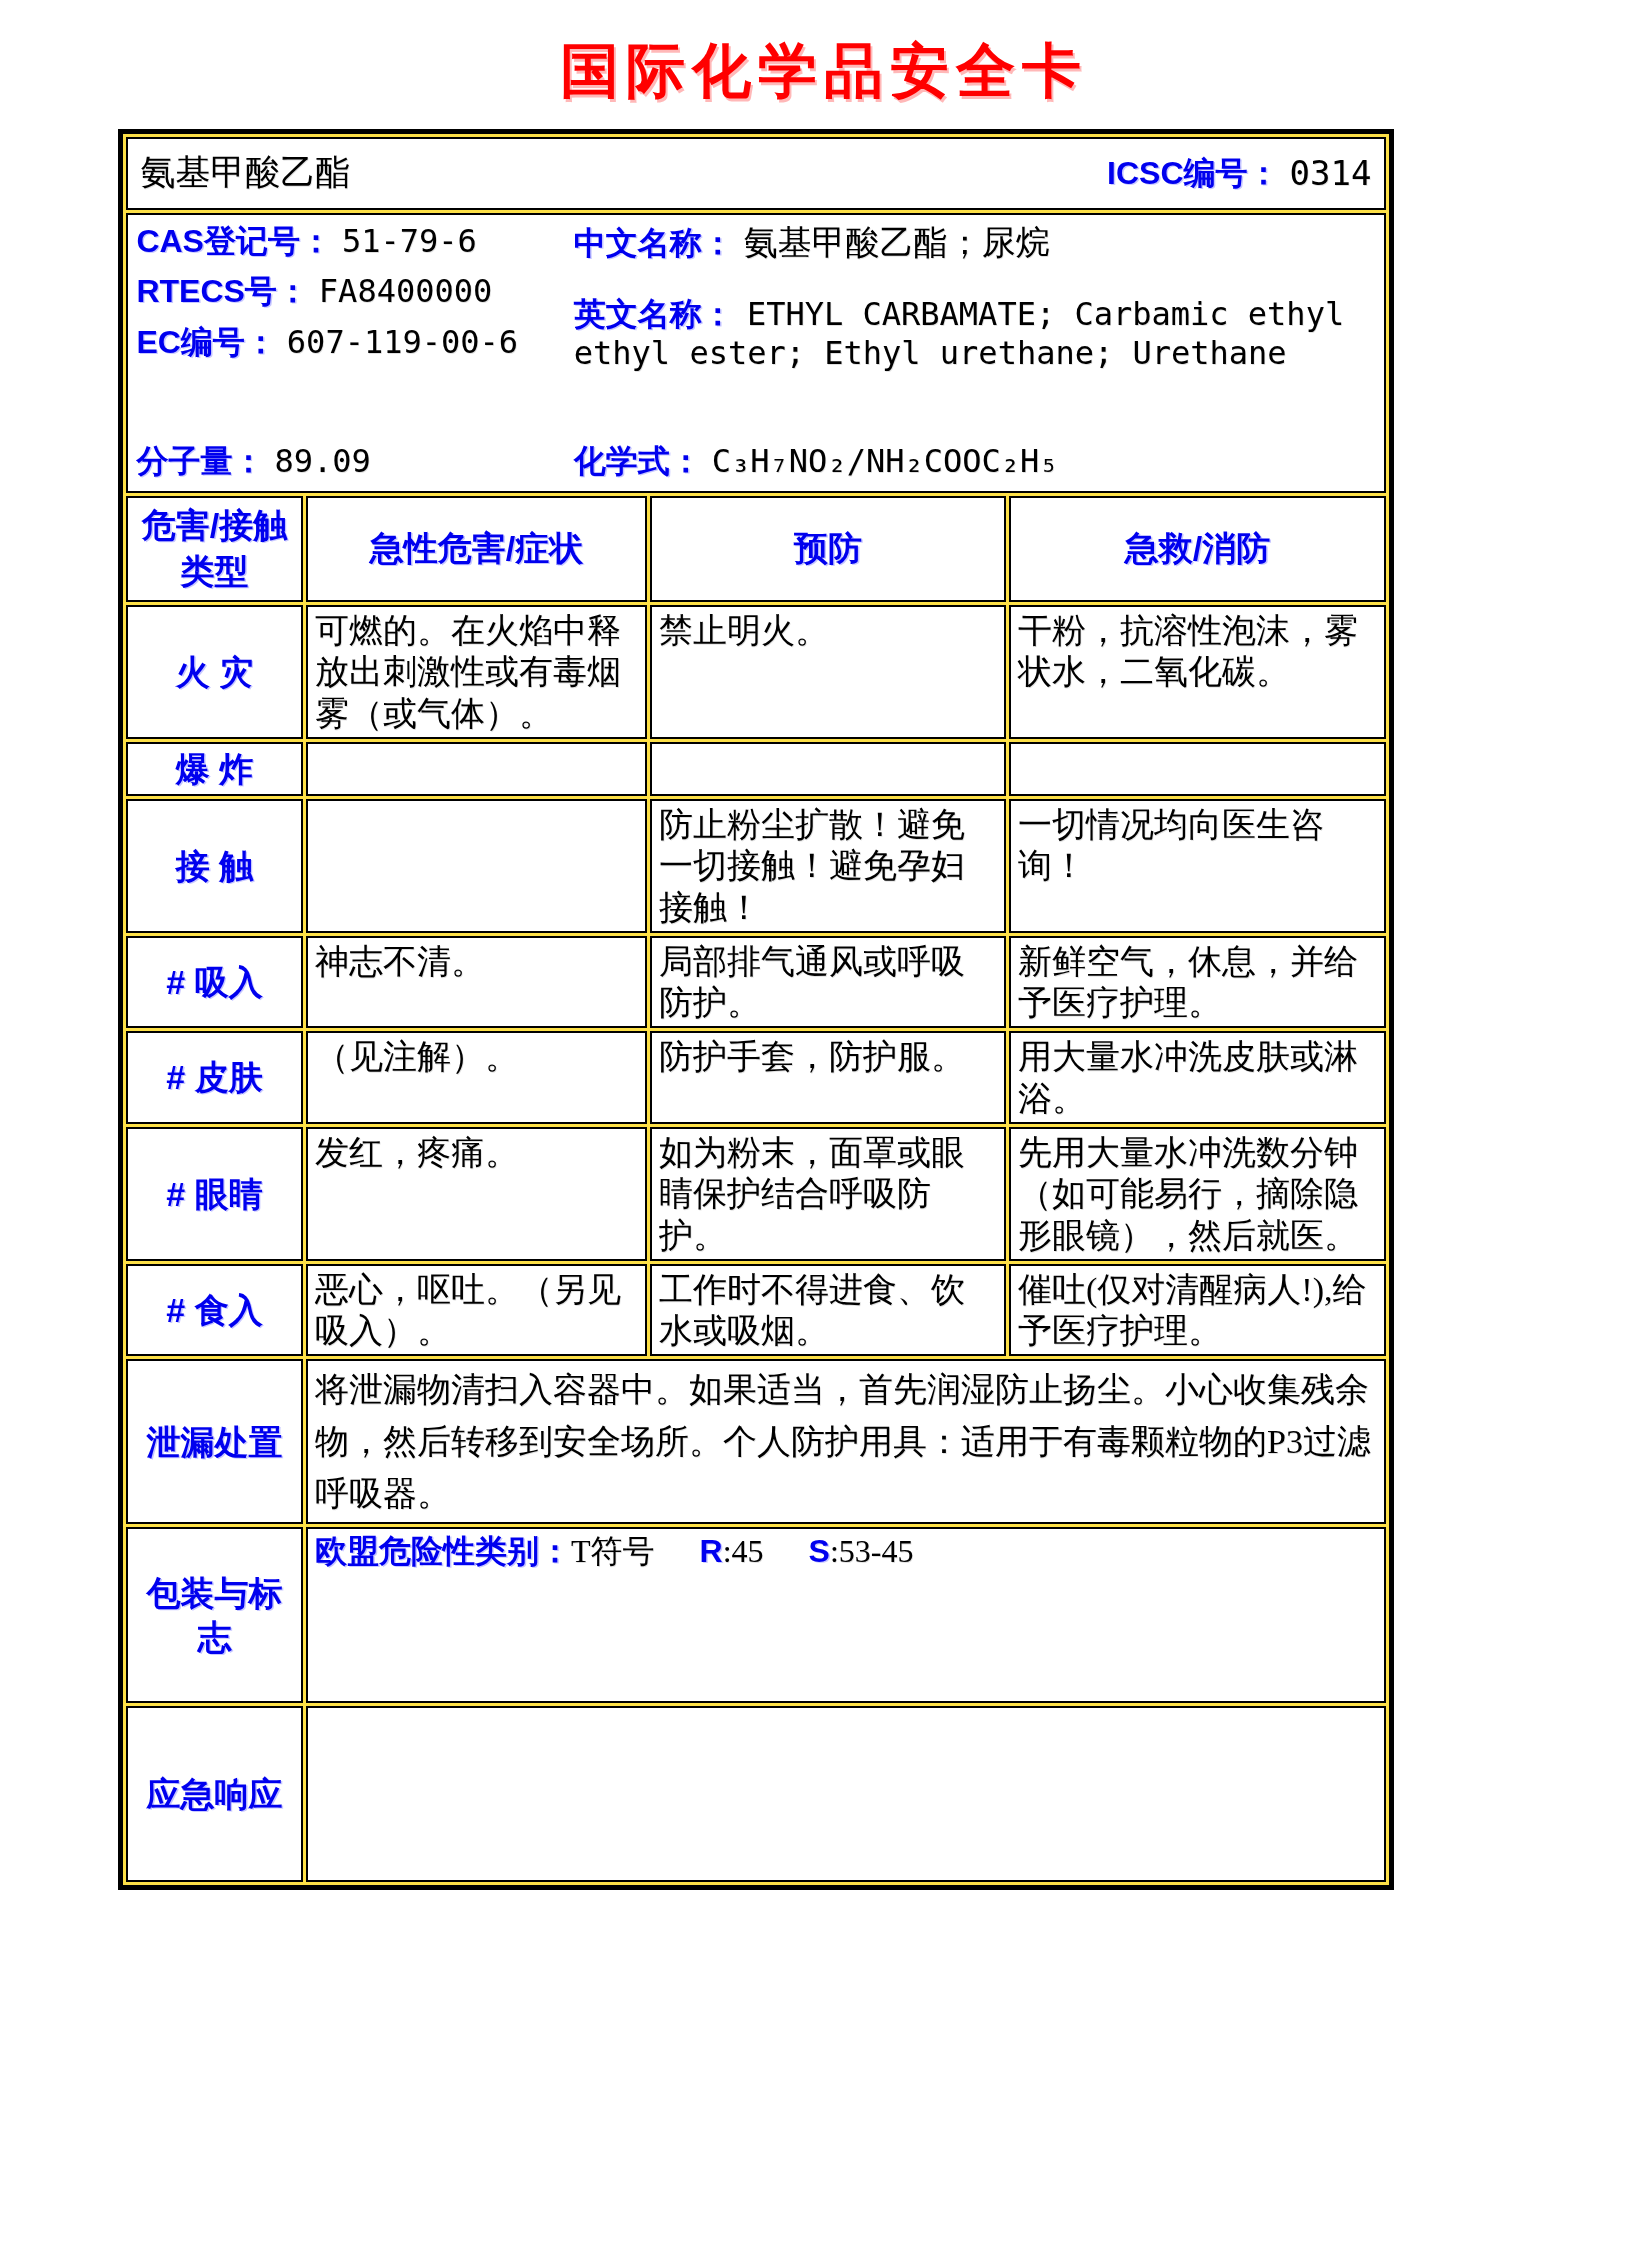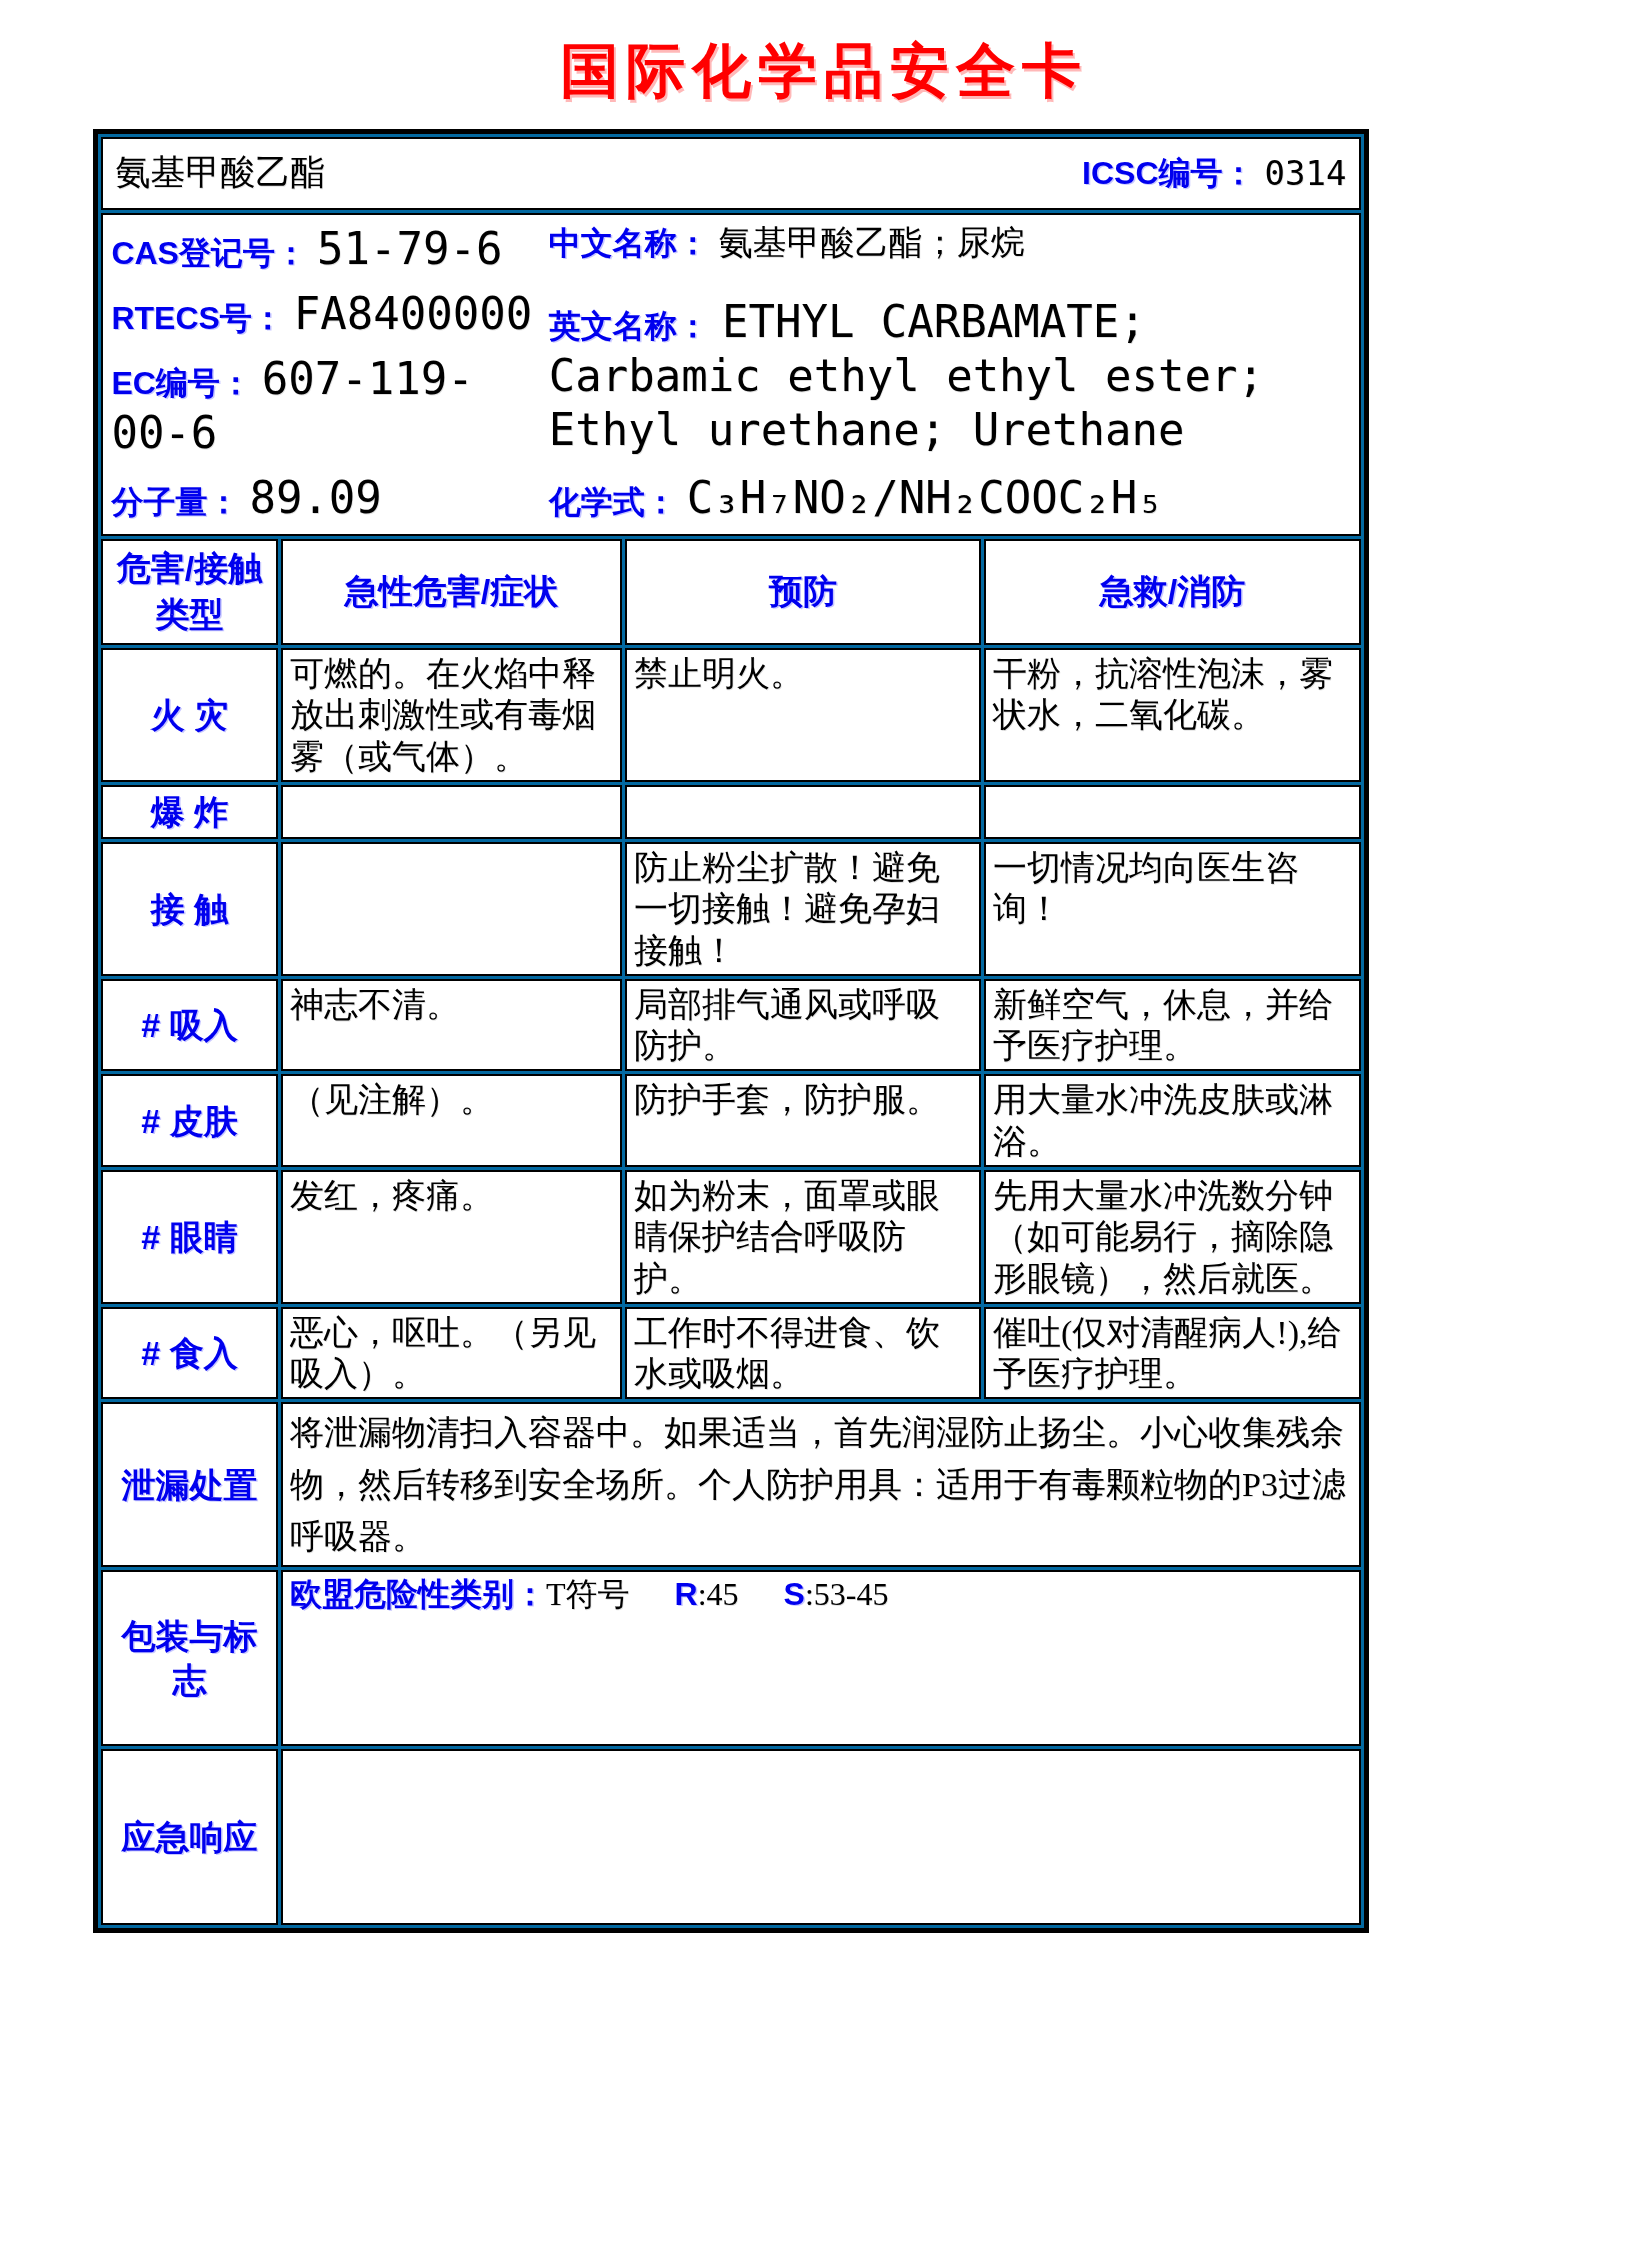--- a/index.html
+++ b/index.html
@@ -6,30 +6,30 @@
   body{width:1633px;height:2261px;font-family:"Liberation Sans","DejaVu Sans",sans-serif;}
   .sheet{position:relative;width:1633px;height:2261px;background:#fff;overflow:hidden;}
   .page-title{
     width:1246px;margin:32px 0 17px 201px;text-align:center;
     font-size:59px;font-weight:bold;color:#ff0000;letter-spacing:7px;
     text-shadow:2.1px 2.8px 0 rgba(255,0,0,0.28);
     font-family:"Liberation Serif","DejaVu Serif",serif;
   }
   table.card{
     border-collapse:separate;border-spacing:3.5px;
-    border:5px solid #000;background:#0369a1;
-    width:1252px;margin-left:93px;table-layout:fixed;
+    border:5px solid #000;background:#fde047;
+    width:1252px;margin-left:118px;table-layout:fixed;
   }
   td{border:2.1px solid #000;background:#fff;vertical-align:top;
      padding:2.8px 7px;box-sizing:border-box;overflow:hidden;}
   
   .serif{font-family:"Liberation Serif","DejaVu Serif",serif;color:#000;
          font-size:34px;line-height:1.22;text-shadow:0.7px 0.7px 0 rgba(0,0,0,0.12);}
   .mono{font-family:"DejaVu Sans Mono","Liberation Mono",monospace;color:#000;
-        font-size:44px;line-height:1.22;text-shadow:0.7px 0.7px 0 rgba(0,0,0,0.12);}
+        font-size:32px;line-height:1.22;text-shadow:0.7px 0.7px 0 rgba(0,0,0,0.12);}
   .blab{font-weight:bold;color:#0000ee;font-size:32px;line-height:1.22;
         text-shadow:1.4px 1.4px 0 rgba(0,0,255,0.22);white-space:nowrap;}
   
   td.name-cell{height:73px;vertical-align:middle;}
   .name-flex{display:flex;justify-content:space-between;align-items:center;padding:0 5.6px;}
   .name-cn{font-size:35px;}
   .icsc-wrap{display:flex;align-items:center;gap:10px;}
   .icsc-num{font-size:34px;}
   
   td.id-cell{height:280px;}

